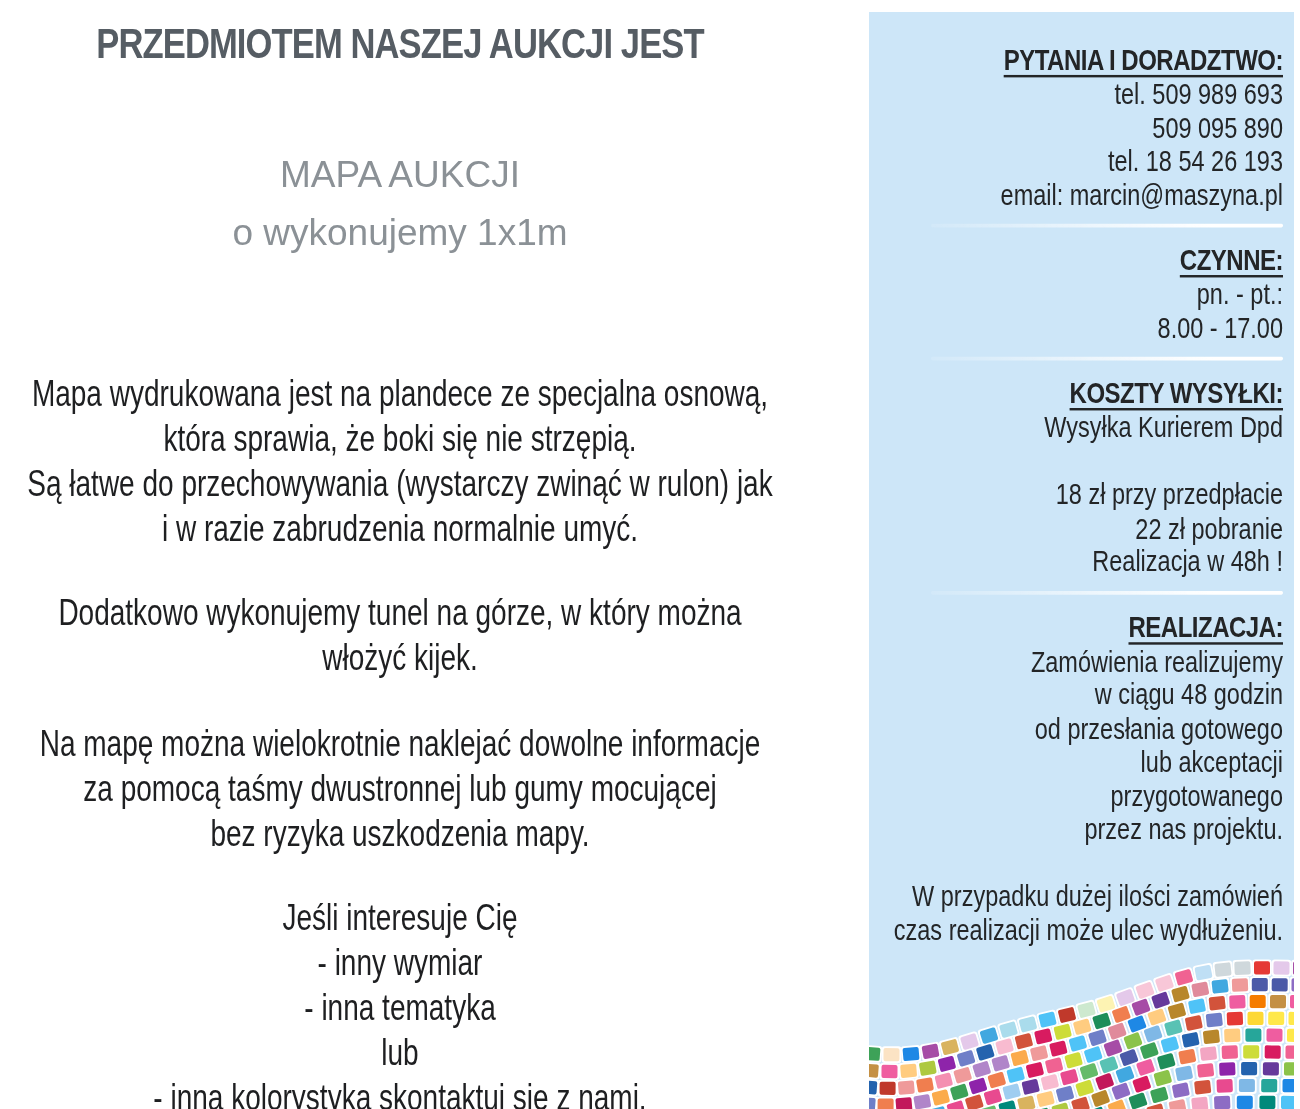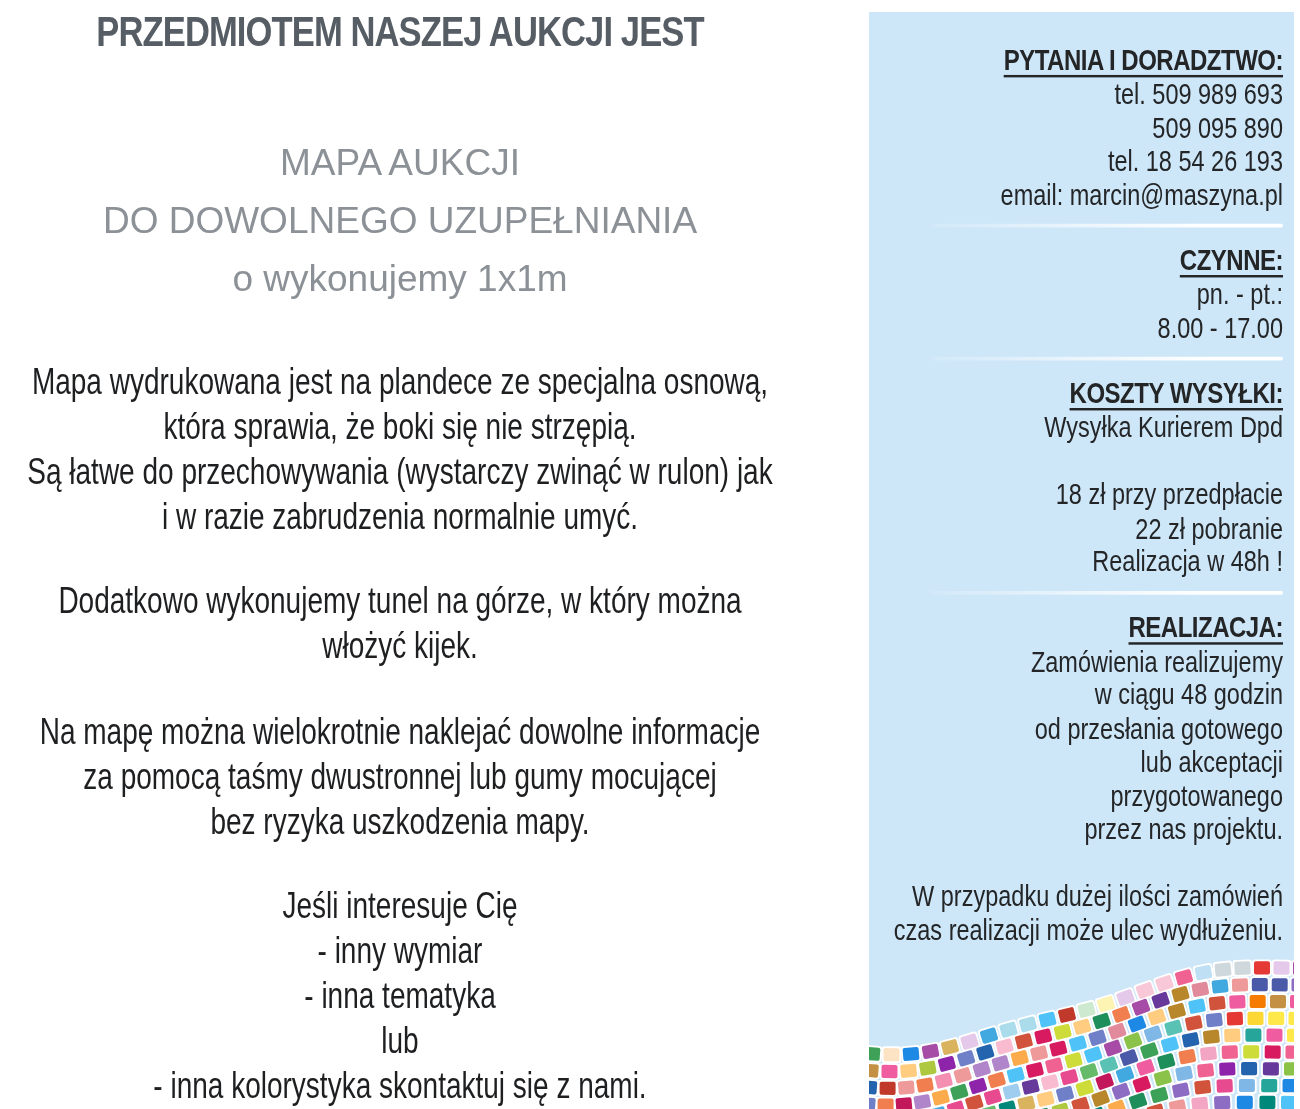--- a/index.html
+++ b/index.html
@@ -1,20 +1,20 @@
 <!DOCTYPE html>
 <html><head>
 <meta charset="utf-8">
 <style>
   html,body{margin:0;padding:0;}
   body{width:1300px;height:1109px;background:#ffffff;font-family:"Liberation Sans",sans-serif;}
   .page{position:relative;width:1300px;height:1109px;background:#ffffff;overflow:hidden;}
 
   
-  .main{position:absolute;left:0;top:0;width:800px;height:951px;}
+  .main{position:absolute;left:0;top:12px;width:800px;height:951px;}
   .main-heading{
     position:absolute;top:8px;left:0;width:100%;margin:0;
     text-align:center;font-size:38px;font-weight:700;line-height:1.15;
     color:#565d64;letter-spacing:-1px;
     transform:scale(0.91,1.13);transform-origin:top center;white-space:nowrap;
   }
   .subtitle{
     position:absolute;top:134px;left:0;width:100%;
     text-align:center;font-size:37px;line-height:58px;color:#8b9196;
   }
@@ -52,21 +52,20 @@
 </head>
 <body>
 
 <div class="page">
 
   <div class="main">
     <h1 class="main-heading">PRZEDMIOTEM NASZEJ AUKCJI JEST</h1>
 
     <div class="subtitle">
       <div class="sub-line">MAPA AUKCJI</div>
-      <div class="sub-line">DO DOWOLNEGO UZUPEŁNIANIA</div>
       <div class="sub-line">o wykonujemy 1x1m</div>
     </div>
 
     <div class="paragraphs">
       <p class="para">
         <span class="m-line">Mapa wydrukowana jest na plandece ze specjalna osnową,</span>
         <span class="m-line">która sprawia, że boki się nie strzępią.</span>
         <span class="m-line">Są łatwe do przechowywania (wystarczy zwinąć w rulon) jak</span>
         <span class="m-line">i w razie zabrudzenia normalnie umyć.</span>
       </p>

